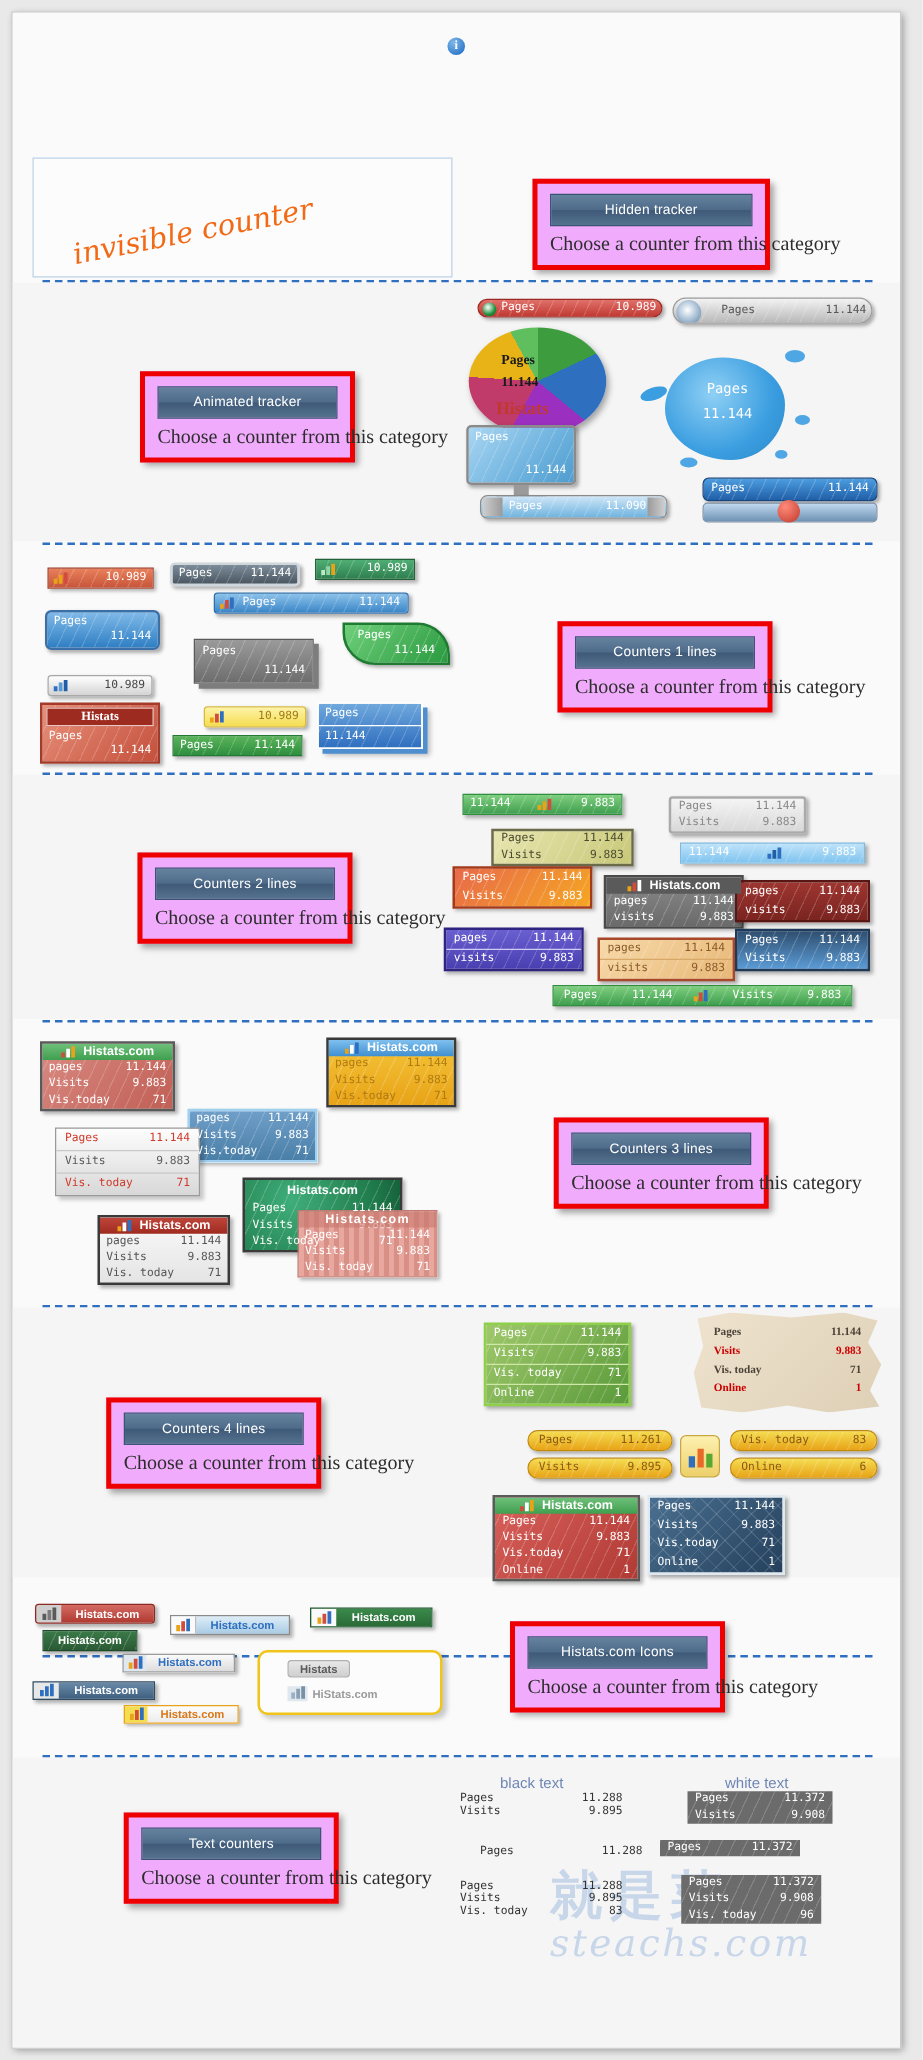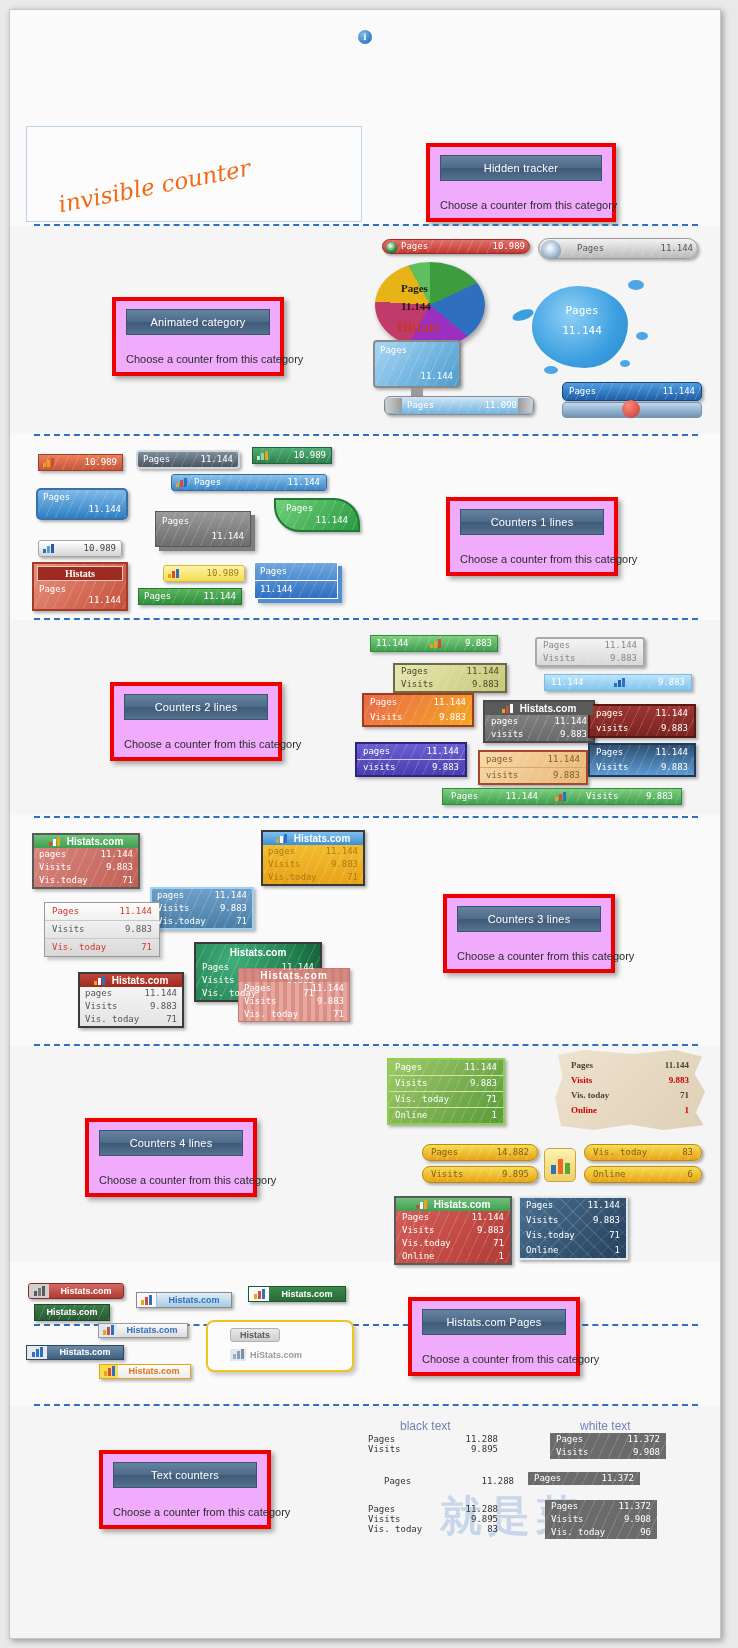--- a/index.html
+++ b/index.html
@@ -66,24 +66,25 @@
     background:linear-gradient(to bottom,#5f7d9c 0%,#4d6a88 45%,#3f5c7a 55%,#547characters 100%);
     background:linear-gradient(to bottom,#65829f 0%,#4e6b89 48%,#3e5a78 52%,#55728f 100%);
     border:1px solid #3a5573;
     color:#ffffff;
     font-size:11px;
     padding:6px 4px;
     letter-spacing:.2px;
     cursor:pointer;
   }
   .cat-sub {
-    margin-top:18px;
-    font-size:11px;
+    margin-top:6px;
+    font-size:16px;
     color:#2d2d2d;
     white-space:nowrap;
+    font-family:Liberation Serif, serif;
   }
 
   
   .invisible-panel {
     position:absolute; left:16px; top:116px;
     width:336px; height:96px;
     background:#fcfcfc;
     border:1px solid #bcd2e8;
   }
   .invisible-text {
@@ -167,21 +168,21 @@
   <div class="cat-box" style="left:416px; top:133px; width:190px;">
     <div class="cat-btn">Hidden tracker</div>
     <div class="cat-sub">Choose a counter from this category</div>
   </div>
 
   <div class="divider" style="top:214px;"></div>
 
   <div class="band" style="top:216px; height:207px;"></div>
 
   <div class="cat-box" style="left:102px; top:287px; width:172px;">
-    <div class="cat-btn">Animated category</div>
+    <div class="cat-btn">Animated tracker</div>
     <div class="cat-sub">Choose a counter from this category</div>
   </div>
 
   <div class="cw" style="left:372px; top:229px;">
     <div class="badge" style="width:148px;border-radius:10px;background:linear-gradient(to bottom,#e1706a,#c03a33);border:1px solid #9c2a24;">
       <div class="stripes"></div>
       <div class="row" style="padding-left:18px;">
         <span class="lbl">Pages</span>
         <span>10.989</span>
       </div>
@@ -780,21 +781,21 @@
         </div>
     </div>
   </div>
 
   <div class="cw" style="left:412px; top:1134px;">
     <div style="position:relative;width:280px;height:42px;">
       <div class="badge" style="position:absolute;left:0;top:0;width:116px;border-radius:8px;background:linear-gradient(to bottom,#f5dd52,#e8a317);border:1px solid #c08a10;color:#8a5a10;">
         <div class="stripes"></div>
         <div class="row" style="padding:2px 8px;">
             <span class="lbl">Pages</span>
-            <span>14.882</span>
+            <span>11.261</span>
           </div>
       </div>
       <div class="badge" style="position:absolute;left:0;top:22px;width:116px;border-radius:8px;background:linear-gradient(to bottom,#f5dd52,#e8a317);border:1px solid #c08a10;color:#8a5a10;">
         <div class="stripes"></div>
         <div class="row" style="padding:2px 8px;">
             <span class="lbl">Visits</span>
             <span>9.895</span>
           </div>
       </div>
       <div style="position:absolute;left:122px;top:4px;width:32px;height:34px;border-radius:5px;background:linear-gradient(to bottom,#fdf0b0,#edd06a);border:1px solid #c8a83a;display:flex;align-items:flex-end;justify-content:center;gap:2px;padding-bottom:7px;">
@@ -867,21 +868,21 @@
       <div class="row" style="padding:2px 6px;">
           <span class="lbl">Online</span>
           <span>1</span>
         </div>
     </div>
   </div>
 
   <div class="divider" style="top:1314px;"></div>
 
   <div class="cat-box" style="left:398px; top:1287px; width:172px;">
-    <div class="cat-btn">Histats.com Pages</div>
+    <div class="cat-btn">Histats.com Icons</div>
     <div class="cat-sub">Choose a counter from this category</div>
   </div>
 
   <div class="cw" style="left:18px; top:1273px;">
     <div class="badge" style="width:96px;border-radius:3px;background:linear-gradient(to bottom,#d46a62,#b03a32);border:1px solid #8a2a22;display:flex;align-items:center;">
       <span style="width:20px;height:14px;background:#cfcfcf;display:flex;align-items:flex-end;justify-content:center;gap:1px;padding-bottom:2px;z-index:1;">
           <i style="display:block;width:3px;height:5px;background:#5a5a5a"></i>
           <i style="display:block;width:3px;height:8px;background:#7a7a7a"></i>
           <i style="display:block;width:3px;height:10px;background:#5a5a5a"></i>
         </span>
@@ -971,20 +972,21 @@
 
   <div class="band" style="top:1396px; height:234px;"></div>
 
   <div class="cat-box" style="left:89px; top:1440px; width:172px;">
     <div class="cat-btn">Text counters</div>
     <div class="cat-sub">Choose a counter from this category</div>
   </div>
 
   <div class="wm" style="left:430px;top:1478px;">
     <div class="cn">就是菜</div>
+    <div class="en">steachs.com</div>
   </div>
 
   <div class="label-note" style="left:390px; top:1409px;">black text</div>
 
   <div class="cw" style="left:358px; top:1424px;">
     <div style="width:130px;font-family:'DejaVu Sans Mono',monospace;font-size:9px;color:#333;">
       <div class="row" style="padding:0;">
           <span class="lbl">Pages</span>
           <span>11.288</span>
         </div>

